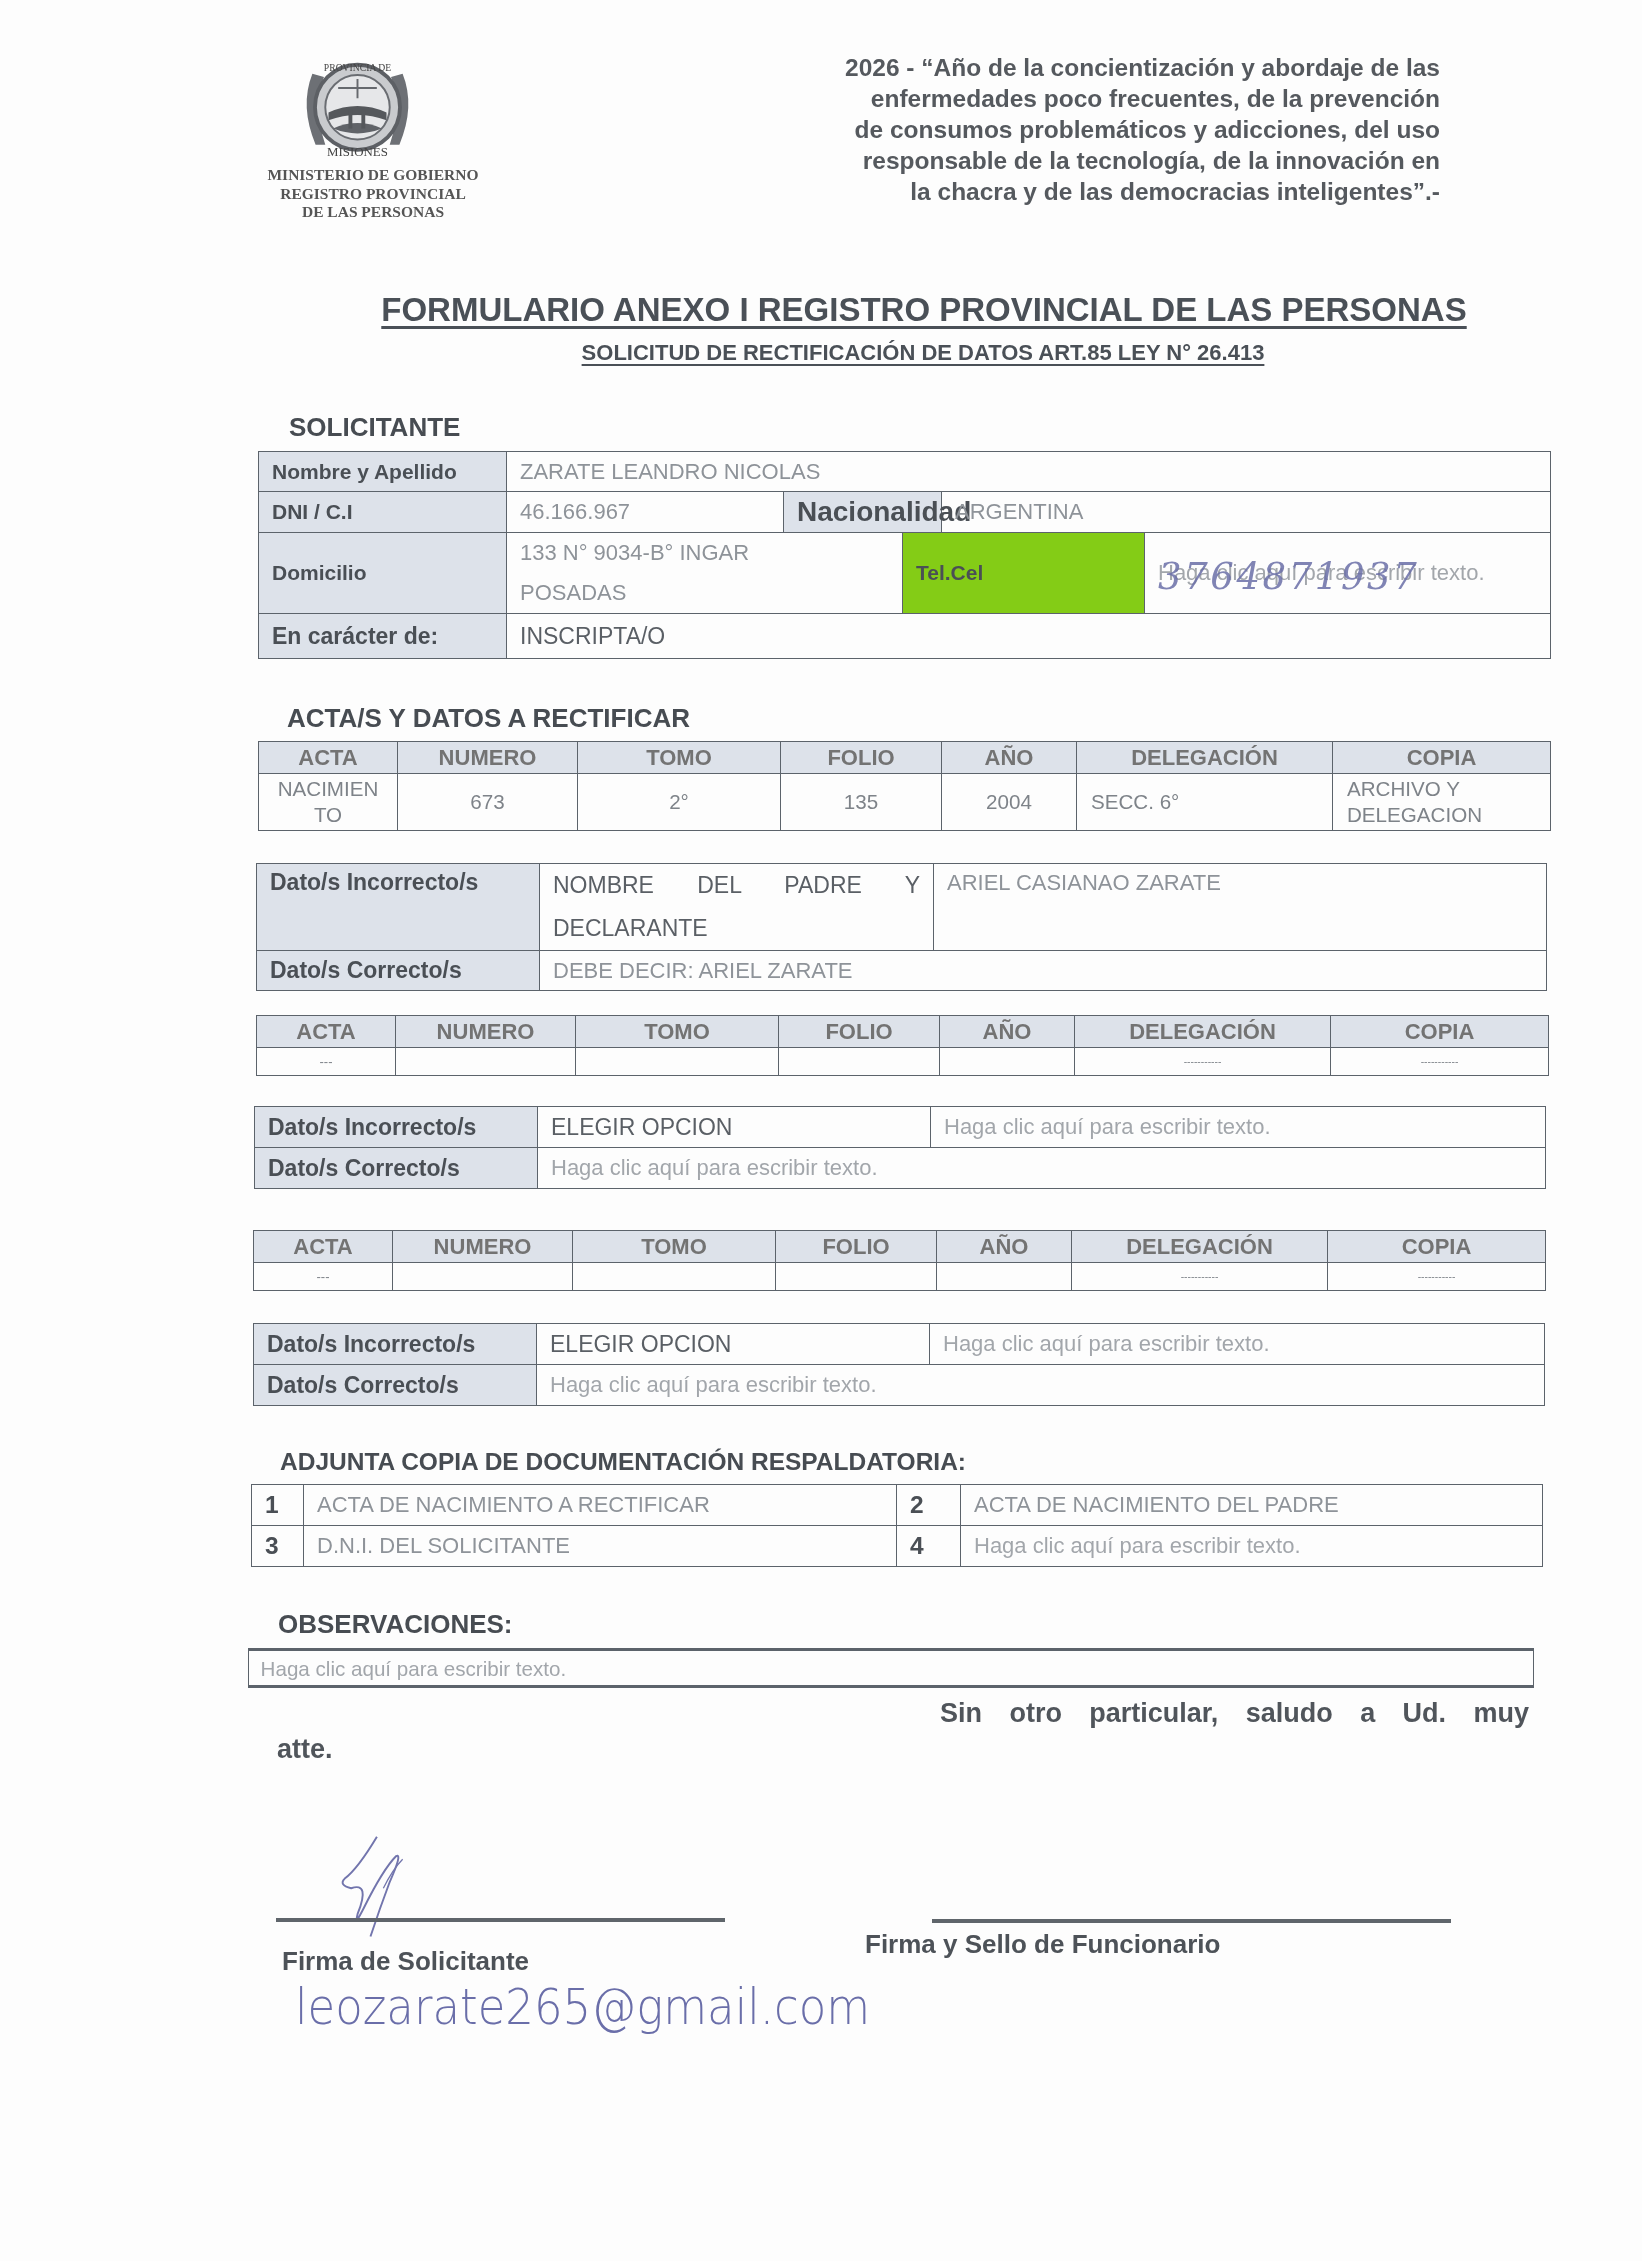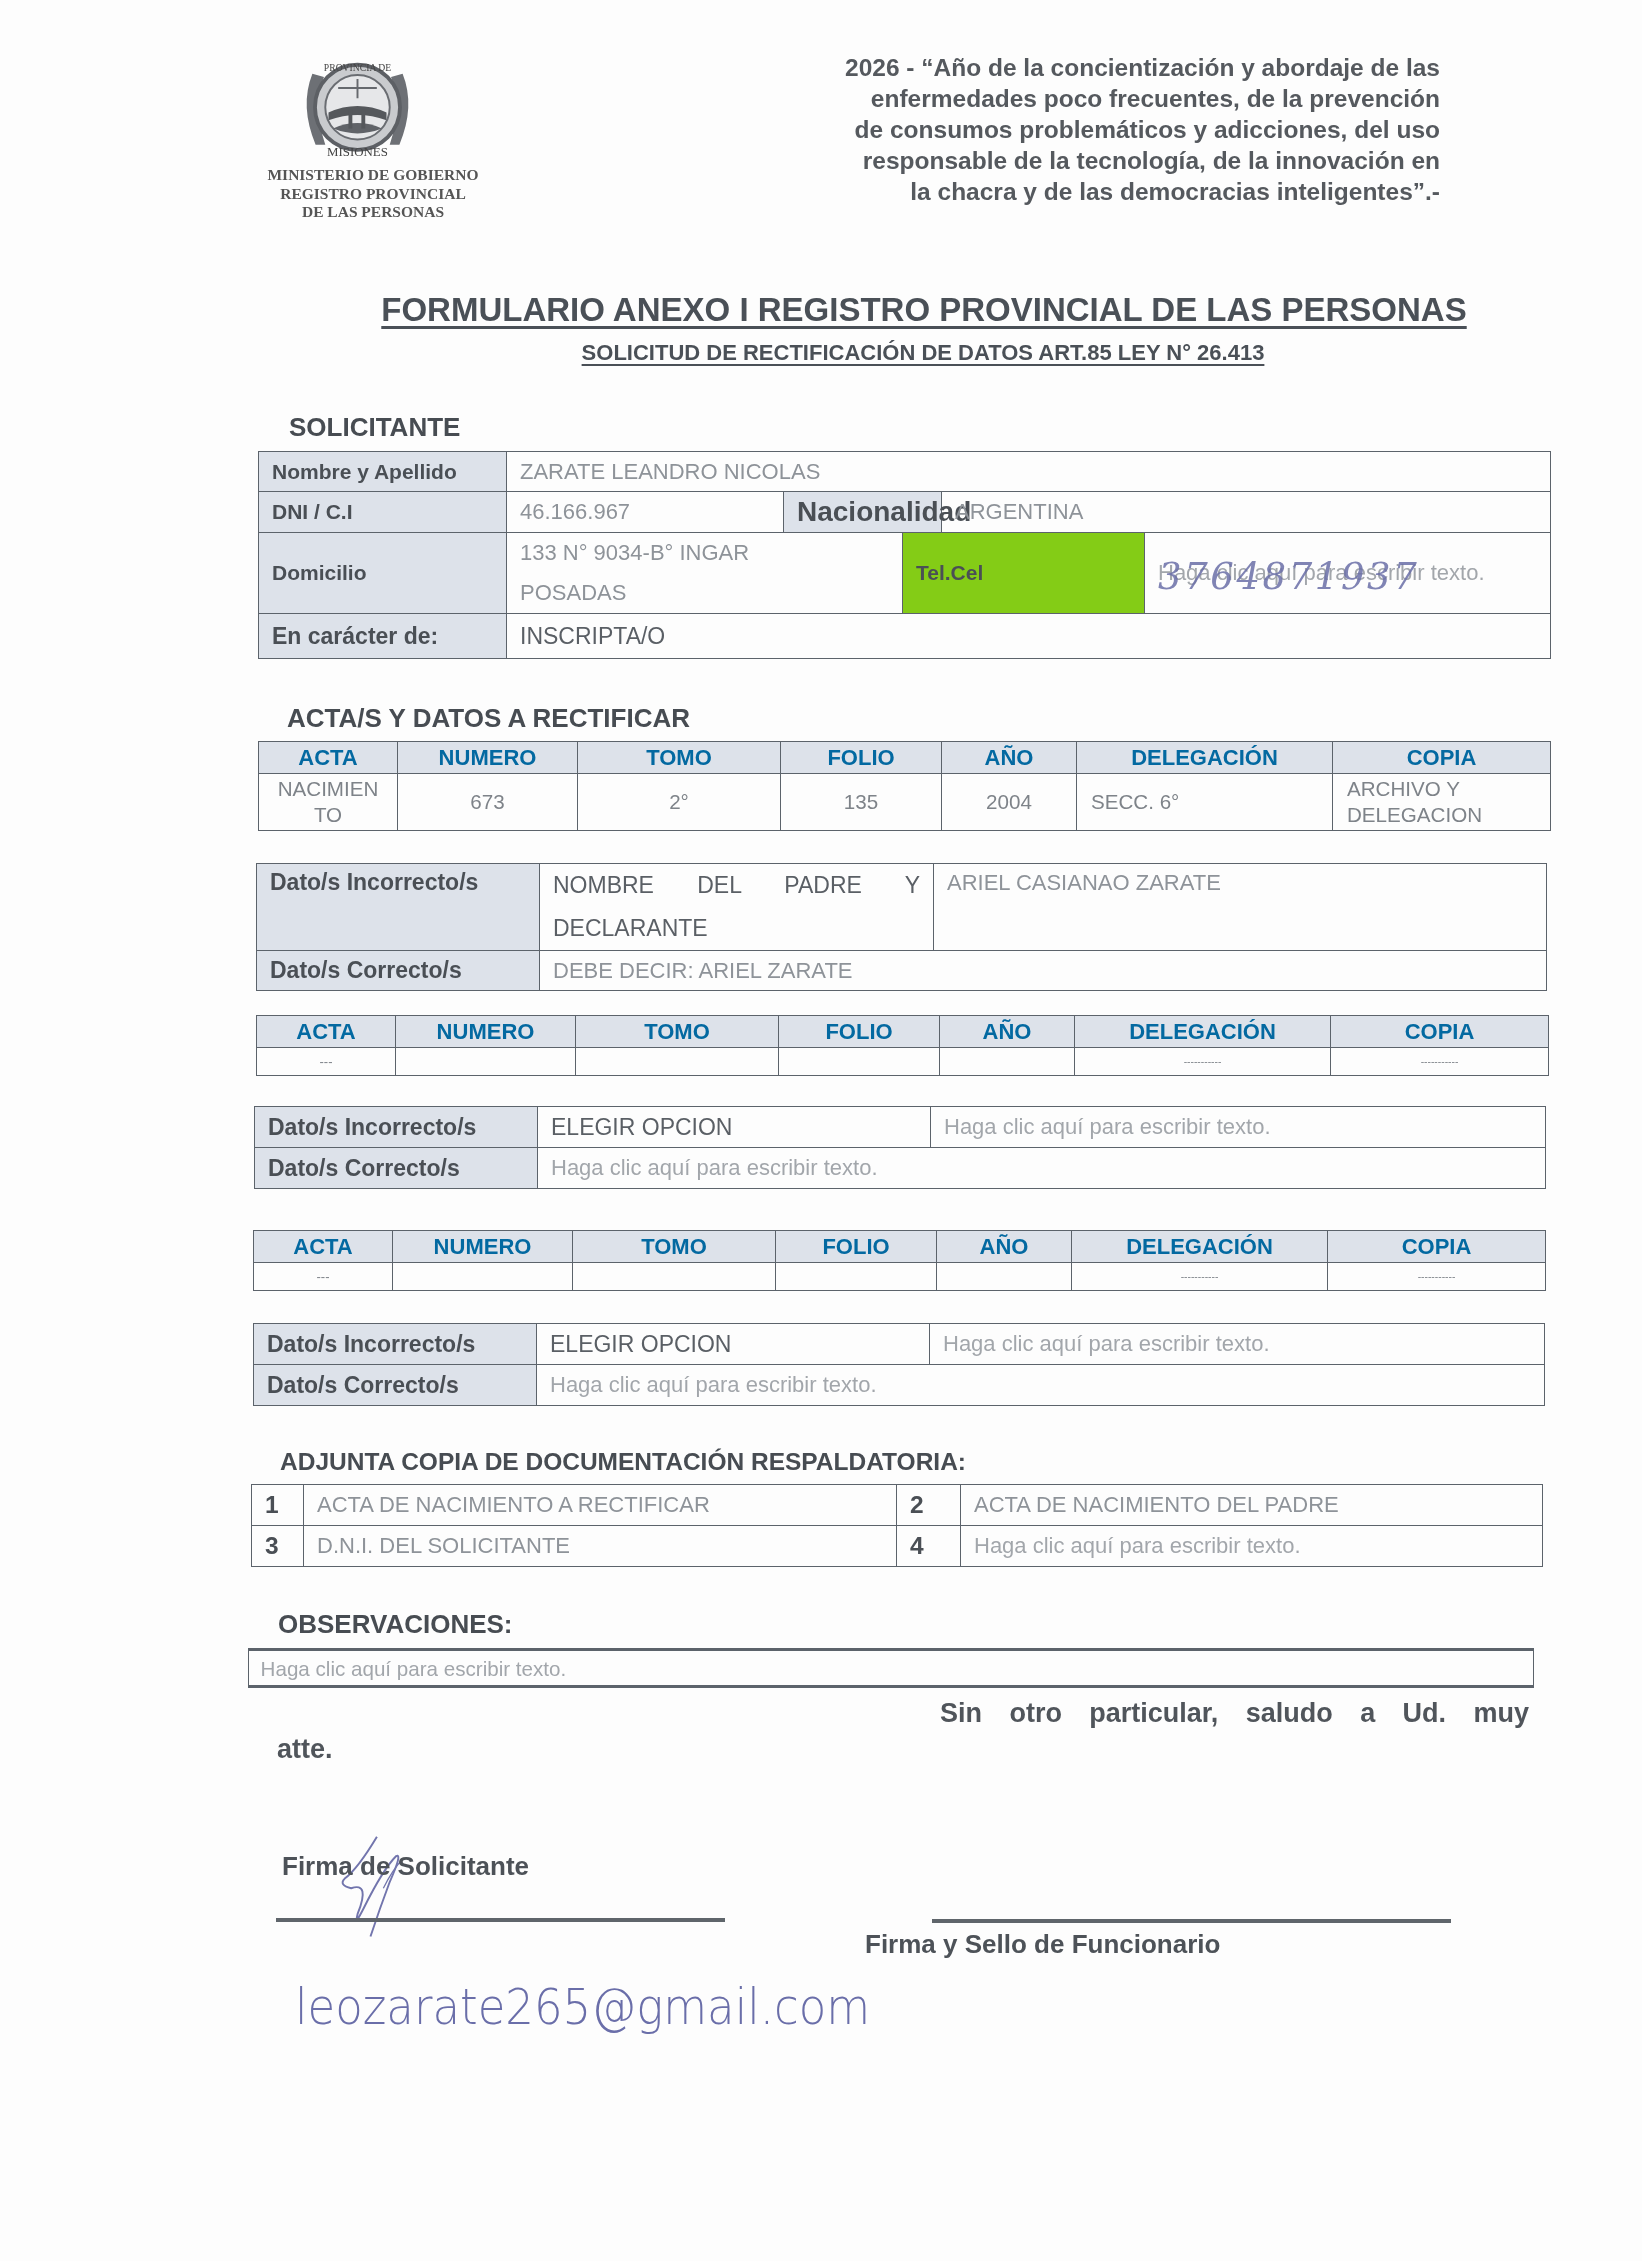--- a/index.html
+++ b/index.html
@@ -15,21 +15,21 @@
   .title { left:296px; top:291px; width:1256px; text-align:center; font-weight:bold; font-size:33px; color:#4a5057; text-decoration:underline; text-decoration-thickness:2.6px; text-underline-offset:5.2px; }
   .subtitle { left:490px; top:340px; width:866px; text-align:center; font-weight:bold; font-size:22px; color:#4a5057; text-decoration:underline; text-decoration-thickness:1.9px; text-underline-offset:3.9px; }
   .section { font-weight:bold; font-size:26px; color:#474c52; }
   
   table.grid { position:absolute; border-collapse:collapse; table-layout:fixed; }
   table.grid td { border:1.9px solid #5c636b; padding:0 13px; vertical-align:middle; }
   .lab { background:#dde2ea; font-weight:bold; color:#4a4f55; }
   .val { font-size:22px; color:#8e9399; }
   .valdark { font-size:23px; color:#5a5f65; }
   .ph { color:#a2a6ab; font-size:22px; }
-  .hdr td { background:#dde2ea; font-weight:bold; font-size:22px; text-align:center; color:#0369a1; padding:0 3.9px; }
+  .hdr td { background:#dde2ea; font-weight:bold; font-size:22px; text-align:center; color:#737373; padding:0 3.9px; }
   .cell td { font-size:20.6px; text-align:center; color:#7e8389; padding:0 3.9px; }
   .handwrite { color:#6b6fa8; font-family:"DejaVu Serif", serif; font-style:italic; }
   .sigline { height:3.9px; background:#5f656b; }
   .siglabel { font-weight:bold; font-size:26px; color:#4d5258; }
 </style>
 </head>
 <body>
 
 <div class="abs crest">
   <svg width="129" height="116" viewBox="0 0 200 180">
@@ -286,17 +286,17 @@
 <div class="abs" style="left:940px; top:1698px; width:589px; text-align:justify; text-align-last:justify; font-weight:bold; font-size:27px; color:#50555b;">Sin otro particular, saludo a Ud. muy</div>
 <div class="abs" style="left:277px; top:1734px; font-weight:bold; font-size:27px; color:#50555b;">atte.</div>
 
 <div class="abs" style="left:319px; top:1830px; width:148px; height:110px;">
   <svg width="148" height="110" viewBox="0 0 230 170">
     <path d="M90 10 Q60 60 40 75 Q30 85 50 90 Q80 80 60 130 Q55 150 70 120 Q100 60 120 40 Q130 35 110 80 Q95 120 80 165" fill="none" stroke="#7275ad" stroke-width="3"></path>
     <path d="M100 90 Q115 60 130 45" fill="none" stroke="#7275ad" stroke-width="2"></path>
   </svg>
 </div>
 <div class="abs sigline" style="left:276px; top:1918px; width:449px;"></div>
-<div class="abs siglabel" style="left:282px; top:1851px;">Firma de Solicitante</div>
+<div class="abs siglabel" style="left:282px; top:1946px;">Firma de Solicitante</div>
 <div class="abs sigline" style="left:932px; top:1919px; width:519px;"></div>
 <div class="abs siglabel" style="left:865px; top:1929px;">Firma y Sello de Funcionario</div>
 <div class="abs handwrite" style="left:295px; top:1978px; font-size:50px; font-style:normal; font-family:'DejaVu Sans', sans-serif; font-weight:200; transform:scaleX(0.9); transform-origin:left; color:#6a6ea9;">leozarate265@gmail.com</div>
 
 
 </body></html>

